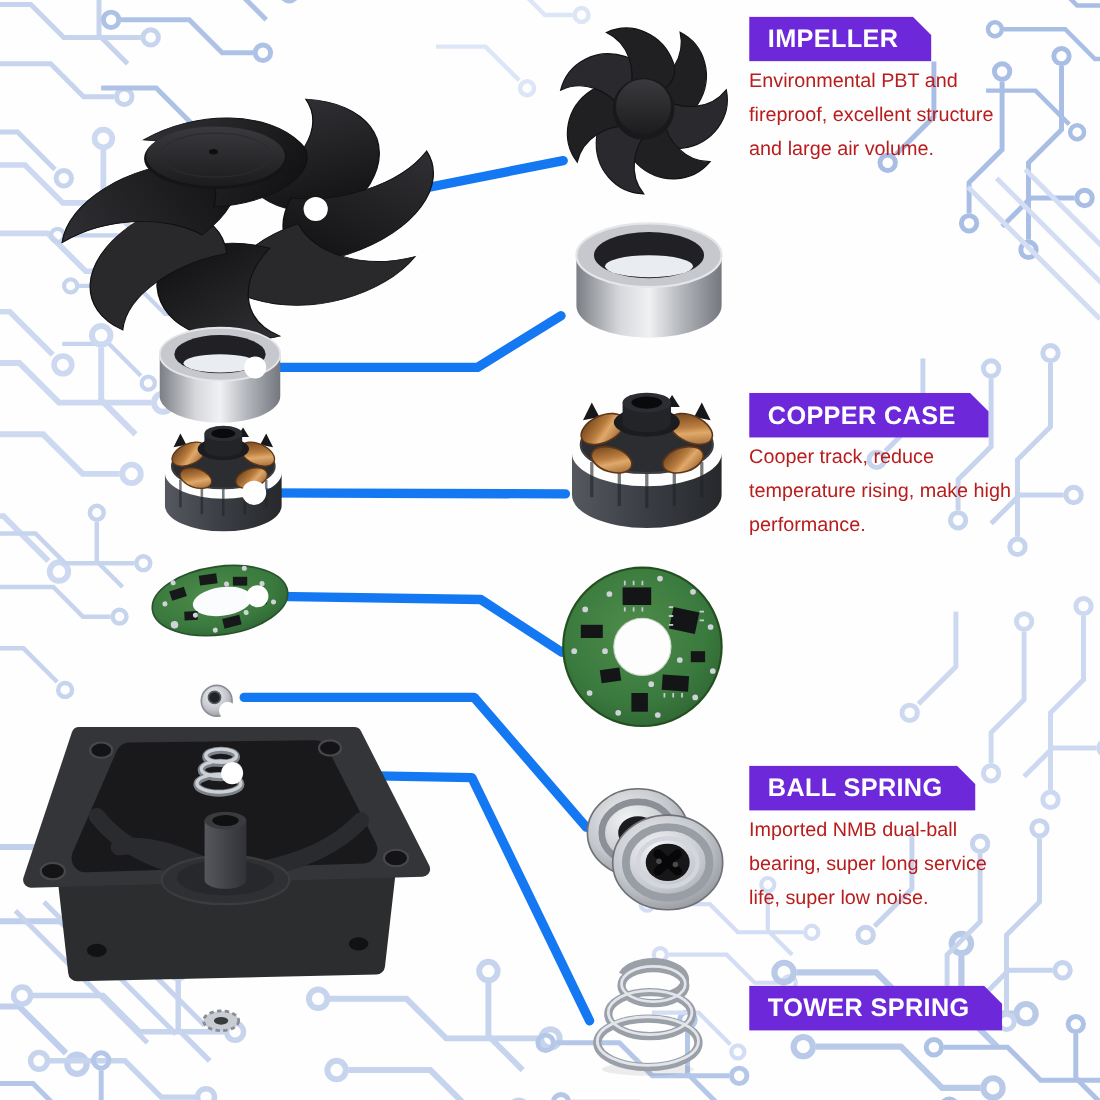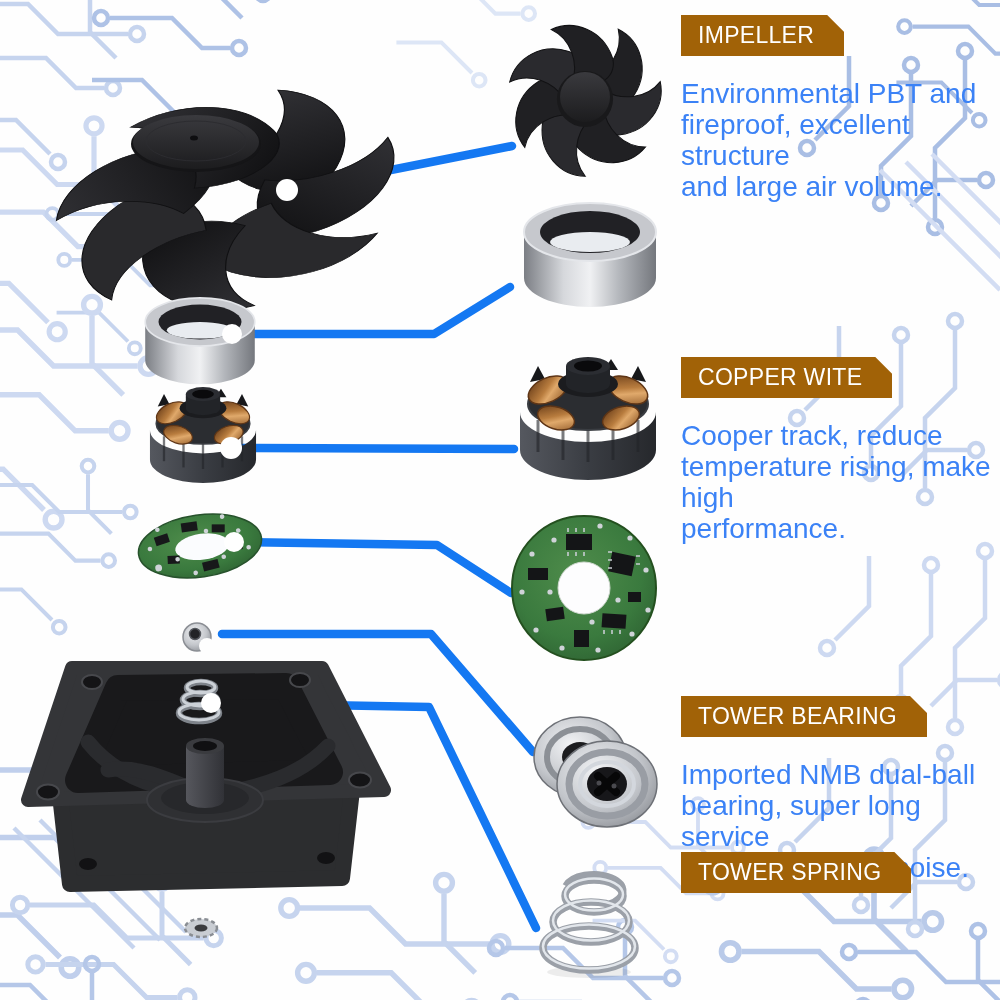--- a/index.html
+++ b/index.html
@@ -6,33 +6,33 @@
   body{
     width:1000px;height:1000px;position:relative;overflow:hidden;
     background:#fefefe;
     font-family:"Liberation Sans", sans-serif;
   }
   #stage{position:absolute;inset:0;width:1000px;height:1000px;}
   svg.layer{position:absolute;left:0;top:0;}
   .sec{position:absolute;left:681px;width:318px;}
   .badge{
     display:inline-block;
-    background:#a16207;
+    background:#6d28d9;
     color:#ffffff;
-    font-weight:normal;
+    font-weight:bold;
     font-size:23px;
     letter-spacing:.3px;
     padding:7px 30px 7px 17px;
     clip-path:polygon(0 0, calc(100% - 17px) 0, 100% 17px, 100% 100%, 0 100%);
   }
   .desc{
-    margin-top:22px;
-    font-size:28px;
+    margin-top:2px;
+    font-size:18px;
     line-height:31px;
-    color:#3b82f6;
+    color:#b91c1c;
     white-space:pre-line;
   }
 </style>
 </head>
 <body>
 
 <div id="stage">
 
 <svg class="layer" width="1000" height="1000" viewBox="0 0 1000 1000">
   <defs>
@@ -350,31 +350,31 @@
 
 <div class="sec" style="top:15px">
   <div class="badge">IMPELLER</div>
   <div class="desc">Environmental PBT and
 fireproof, excellent structure
 and large air volume.</div>
 </div>
 
 
 <div class="sec" style="top:357px">
-  <div class="badge">COPPER WITE</div>
+  <div class="badge">COPPER CASE</div>
   <div class="desc">Cooper track, reduce
 temperature rising, make high
 performance.</div>
 </div>
 
 
 <div class="sec" style="top:696px">
-  <div class="badge">TOWER BEARING</div>
+  <div class="badge">BALL SPRING</div>
   <div class="desc">Imported NMB dual-ball
 bearing, super long service
-motor, super low noise.</div>
-</div>
-
-<div class="sec" style="top:852px">
+life, super low noise.</div>
+</div>
+
+<div class="sec" style="top:896px">
   <div class="badge">TOWER SPRING</div>
 </div>
 
 </div>
 
 </body></html>

